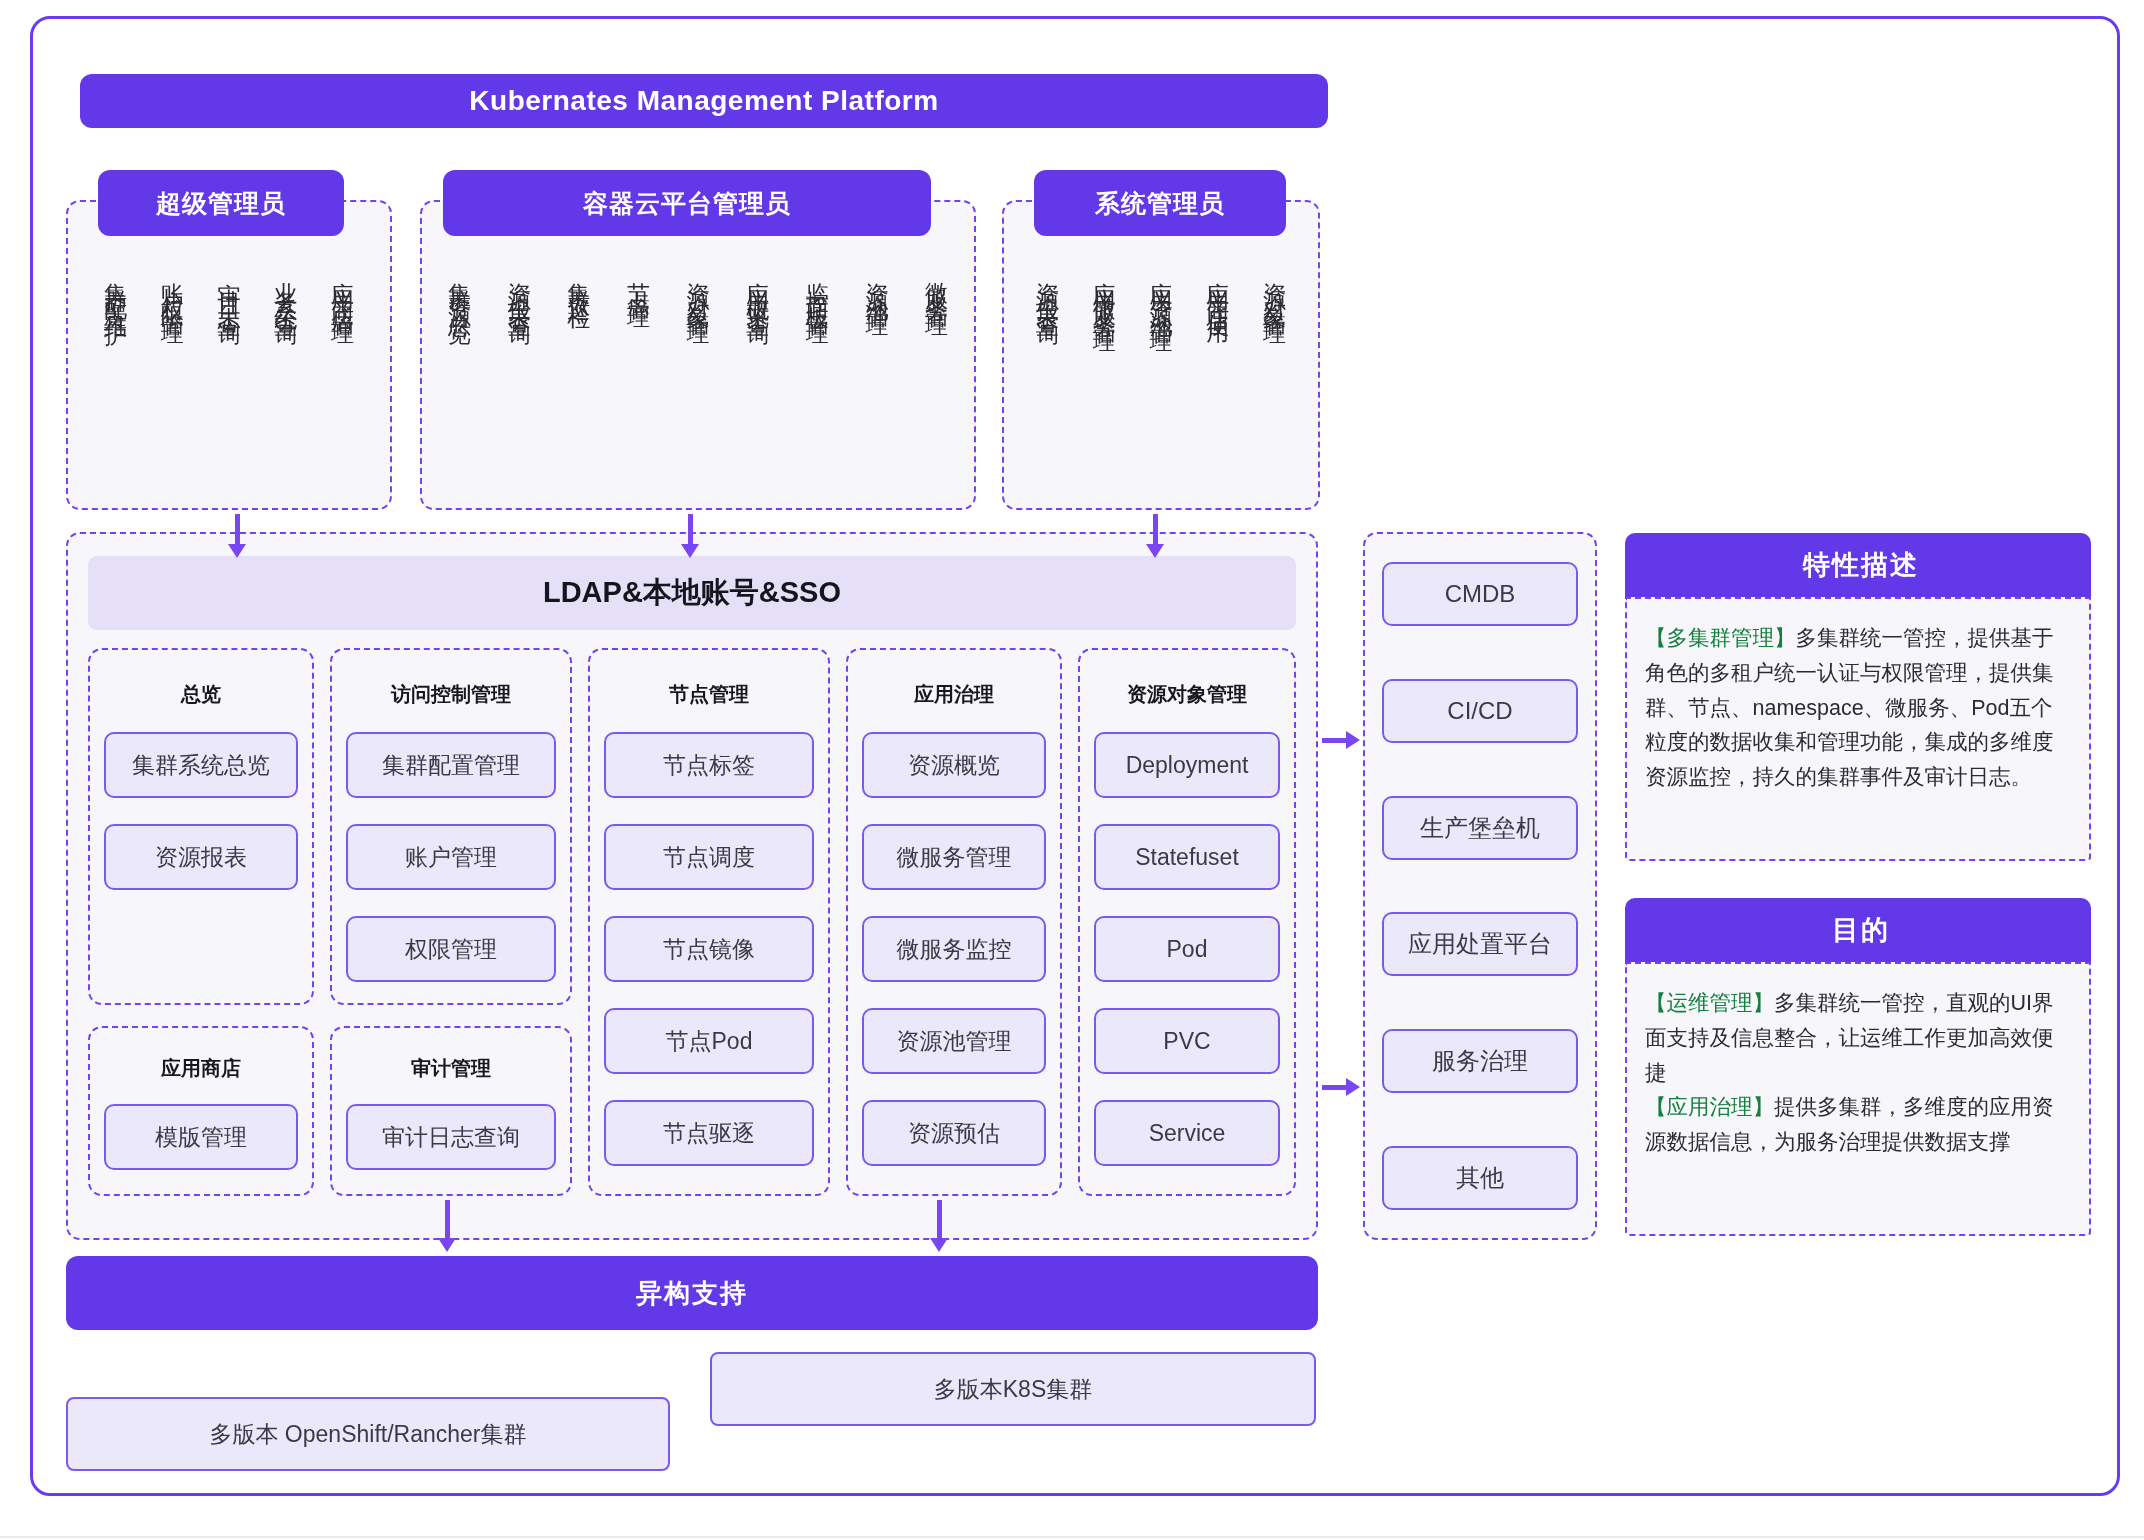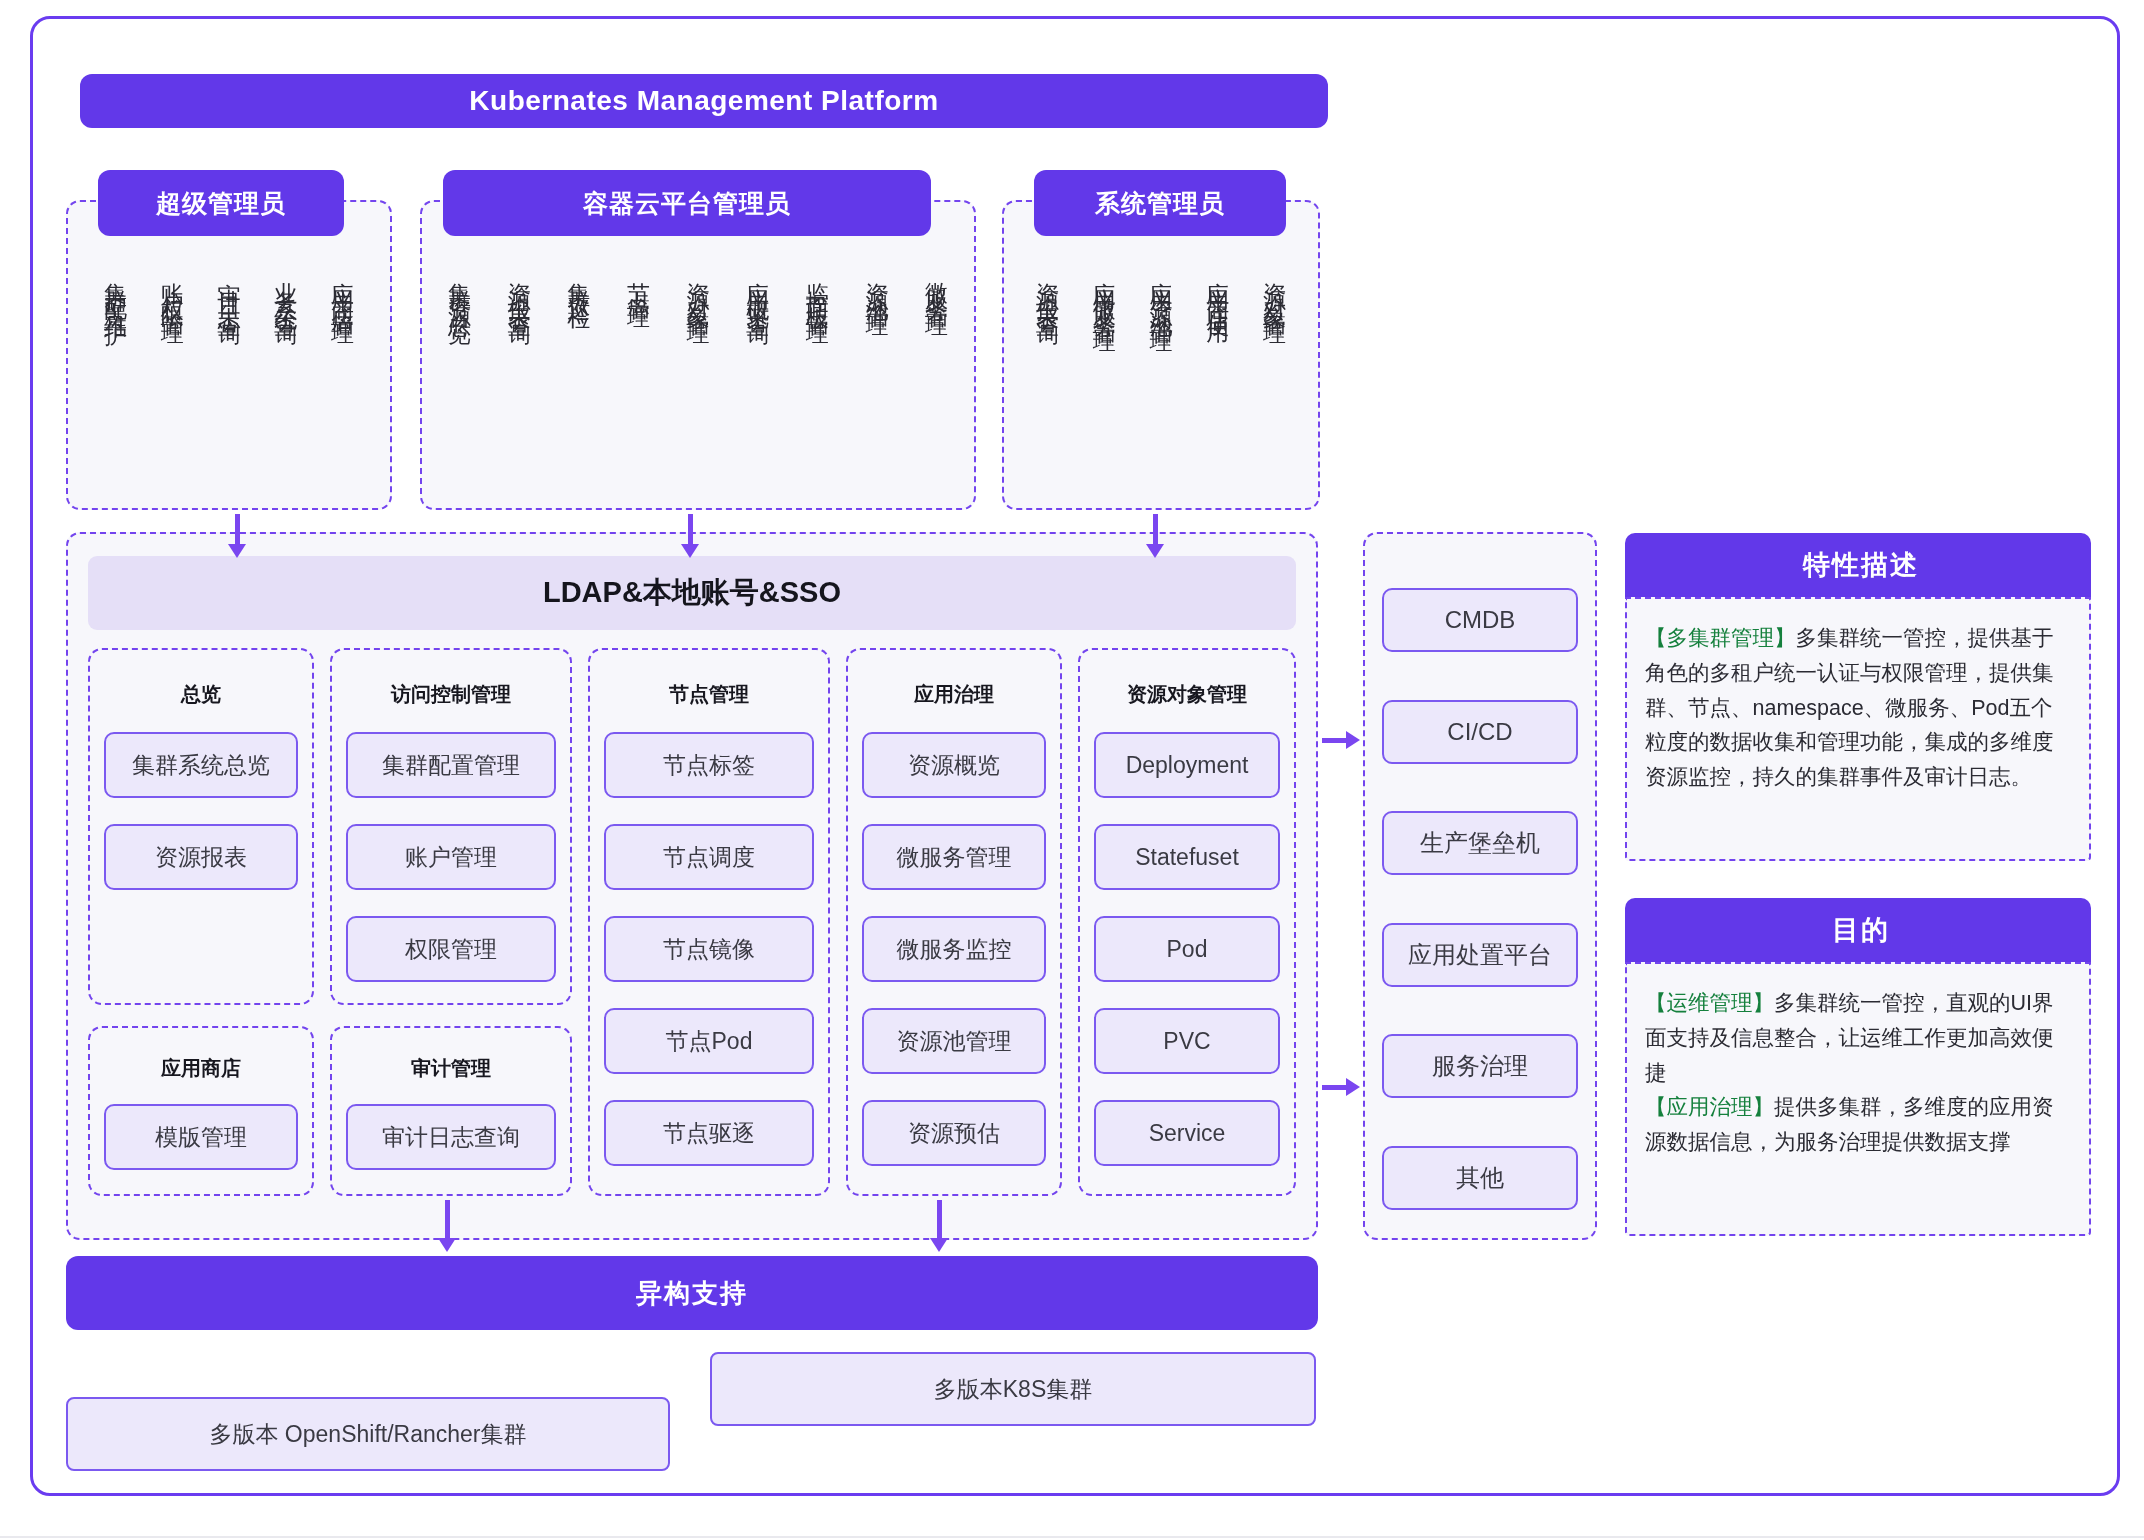--- a/index.html
+++ b/index.html
@@ -26,21 +26,21 @@
   .vcols{position:absolute;left:0;right:0;top:62px;bottom:10px;display:flex;justify-content:space-between;}
   .vcol{writing-mode:vertical-rl;text-orientation:upright;font-size:23px;letter-spacing:8px;line-height:27px;font-weight:500;color:#2b2b33;}
   .main-box{left:66px;top:532px;width:1252px;height:708px;}
   .auth-bar{left:88px;top:556px;width:1208px;height:74px;background:var(--auth-fill);border-radius:9px;display:flex;align-items:center;justify-content:center;font-size:29px;font-weight:700;color:#15151d;z-index:2;}
   .mod-col{top:648px;z-index:2;}
   .mod-title{font-size:20px;font-weight:700;color:#17171f;text-align:center;margin:24px 0 18px;line-height:40px;}
   .sec-col .mod-title{margin-top:20px;margin-bottom:16px;}
   .item{background:var(--item-fill);border:2px solid var(--item-border);border-radius:10px;display:flex;align-items:center;justify-content:center;font-size:23px;color:#3a3a43;}
   .mod-item{height:66px;margin:0 14px 26px;}
   .int-col{left:1363px;top:532px;width:234px;height:708px;display:flex;flex-direction:column;justify-content:space-between;align-items:center;padding:28px 0;}
-  .int-item{width:196px;height:64px;font-size:24px;margin-top:26px;}
+  .int-item{width:196px;height:64px;font-size:24px;}
   .arr-v{display:flex;flex-direction:column;align-items:center;width:18px;z-index:4;}
   .arr-v .shaft{width:5px;flex:1;background:var(--arrow);}
   .arr-v .head{width:0;height:0;border-left:9px solid transparent;border-right:9px solid transparent;border-top:14px solid var(--arrow);}
   .arr-h{display:flex;align-items:center;height:18px;z-index:4;}
   .arr-h .shaft{height:5px;flex:1;background:var(--arrow);}
   .arr-h .head{width:0;height:0;border-top:9px solid transparent;border-bottom:9px solid transparent;border-left:14px solid var(--arrow);}
   .panel{width:466px;}
   .panel-header{background:var(--purple);border-radius:10px 10px 0 0;height:64px;display:flex;align-items:center;justify-content:center;color:#fff;font-size:27px;font-weight:700;letter-spacing:2px;padding-left:6px;}
   .panel-body{border:2px dashed var(--violet);background:var(--panel-fill);padding:22px 18px;font-size:21.5px;line-height:1.62;color:#2b2b33;border-radius:0 0 4px 4px;}
   .tag{color:#15803d;}

